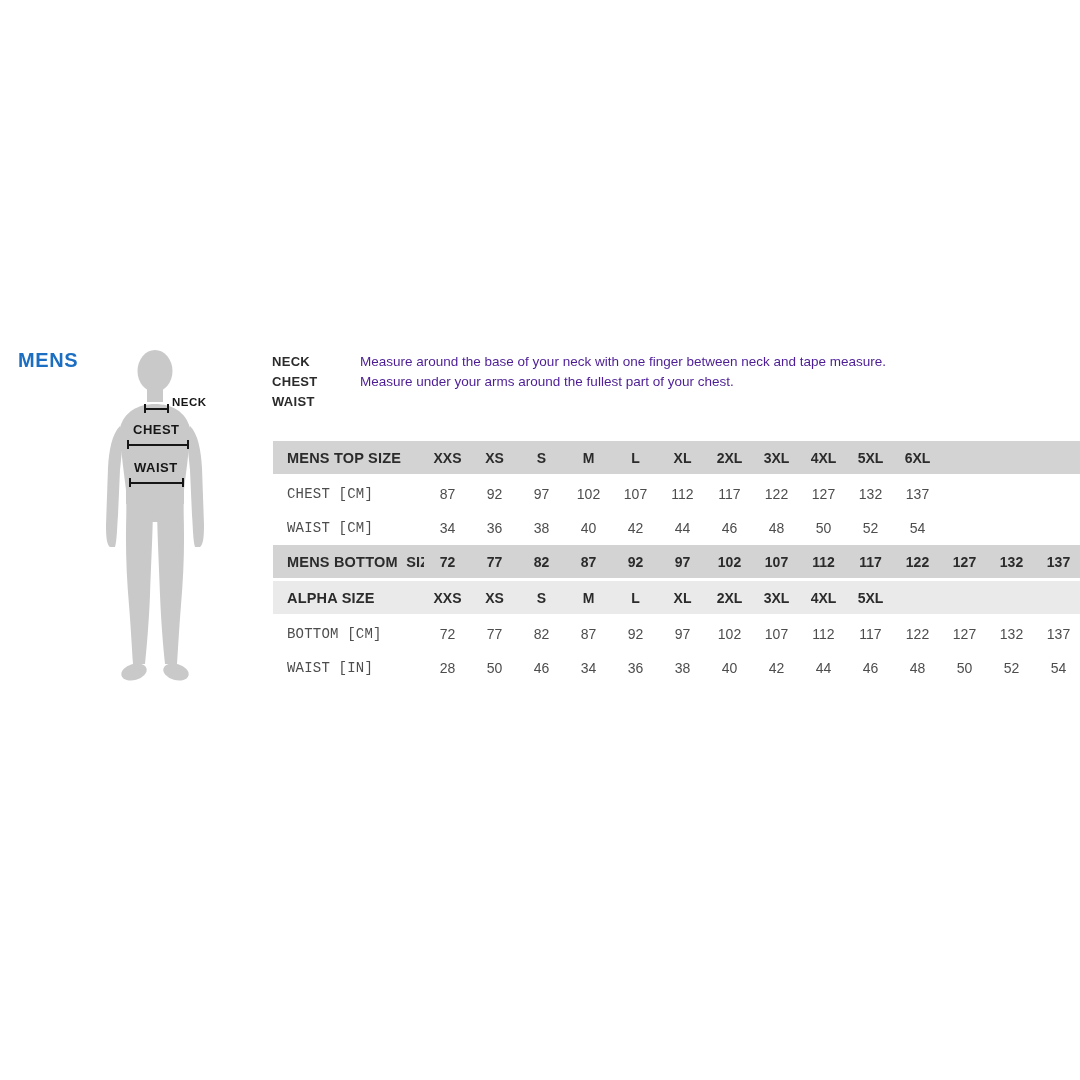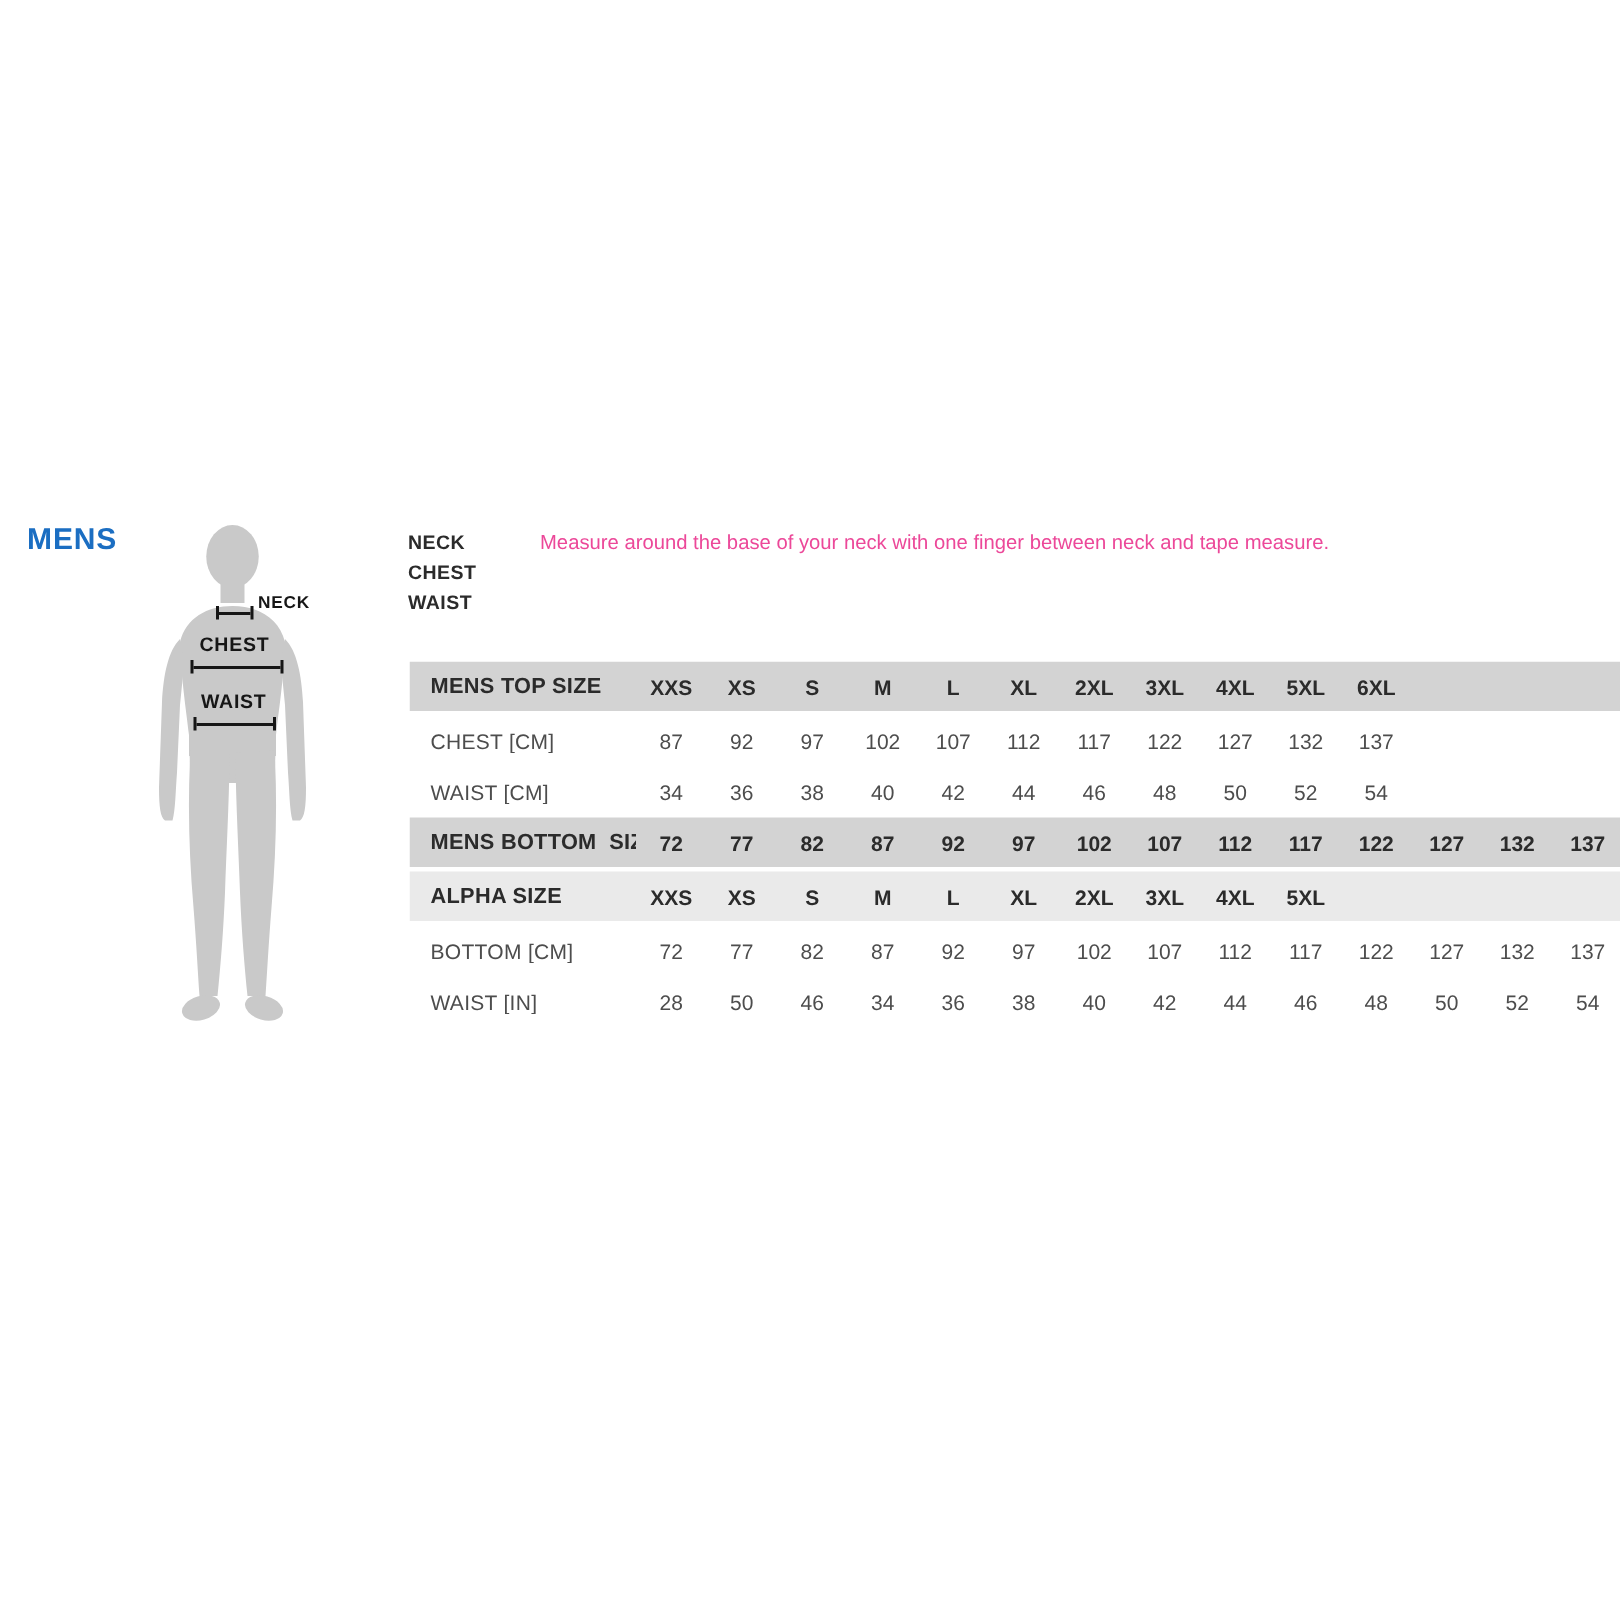--- a/index.html
+++ b/index.html
@@ -42,33 +42,33 @@
     content:"";position:absolute;left:0;right:0;top:50%;margin-top:-1px;
     border-top:2px solid var(--measure-mark);
   }
   .mline.neck{left:144px;top:404px;width:21px;}
   .mline.chest{left:127px;top:440px;width:58px;}
   .mline.waist{left:129px;top:478px;width:51px;}
   
   .instructions{position:absolute;left:272px;top:352px;}
   .ins-row{display:grid;grid-template-columns:88px auto;line-height:20px;}
   .ins-label{font-size:13px;font-weight:bold;color:var(--header-text);letter-spacing:.3px;}
-  .ins-text{font-size:13.5px;color:#ec4899;}
+  .ins-text{font-size:13.5px;color:#4c1d95;}
   
   .size-table{position:absolute;left:273px;top:441px;width:807px;overflow:hidden;}
   .trow{display:grid;grid-template-columns:151px repeat(14,47px);align-items:center;}
   .trow.header,.trow.subheader{
     height:33px;margin-bottom:3px;font-weight:bold;color:var(--header-text);
   }
   .trow.header{background:var(--header-row-bg);}
   .trow.subheader{background:var(--subheader-row-bg);}
   .trow.data{height:34px;color:var(--data-text);}
   .cell{overflow:hidden;}
   .cell.label{padding-left:14px;white-space:pre;font-size:14.5px;letter-spacing:.2px;}
-  .trow.data .cell.label{font-size:14px;}
+  .trow.data .cell.label{font-size:14px;font-family:Liberation Mono, monospace;}
   .cell.val{text-align:center;font-size:14px;}
 </style>
 </head>
 <body>
 
 <div class="canvas">
 
   <h1 class="brand-title">MENS</h1>
 
   <svg class="silhouette" viewBox="0 0 120 340" aria-hidden="true">
@@ -92,20 +92,21 @@
   <span class="fig-label chest">CHEST</span>
   <span class="fig-label waist">WAIST</span>
 
   <div class="instructions">
     <div class="ins-row">
       <span class="ins-label">NECK</span>
       <span class="ins-text">Measure around the base of your neck with one finger between neck and tape measure.</span>
     </div>
     <div class="ins-row">
       <span class="ins-label">CHEST</span>
+      <span class="ins-text">Measure under your arms around the fullest part of your chest.</span>
     </div>
     <div class="ins-row">
       <span class="ins-label">WAIST</span>
     </div>
   </div>
 
   <div class="size-table" id="size-table">
       <div class="trow header">
         <div class="cell label">MENS TOP SIZE</div>
         <div class="cell val">XXS</div>

